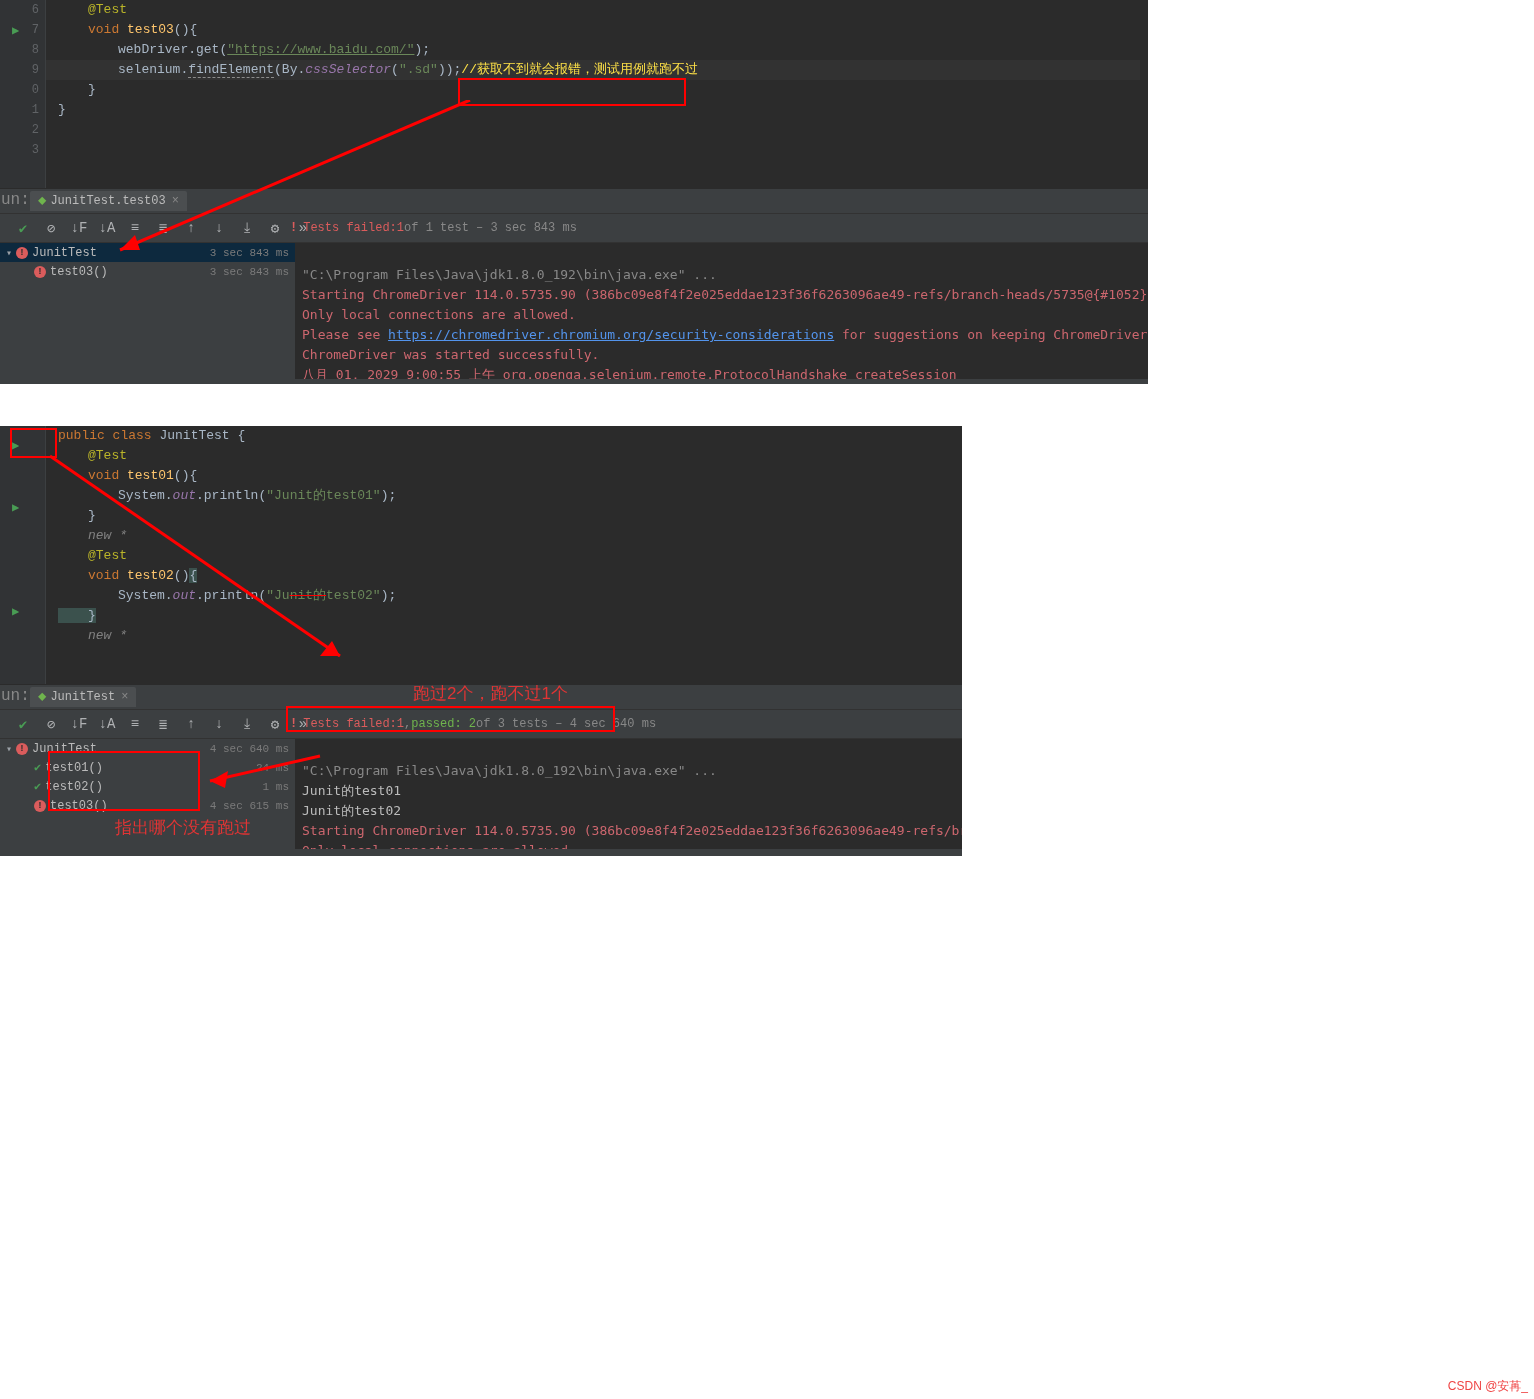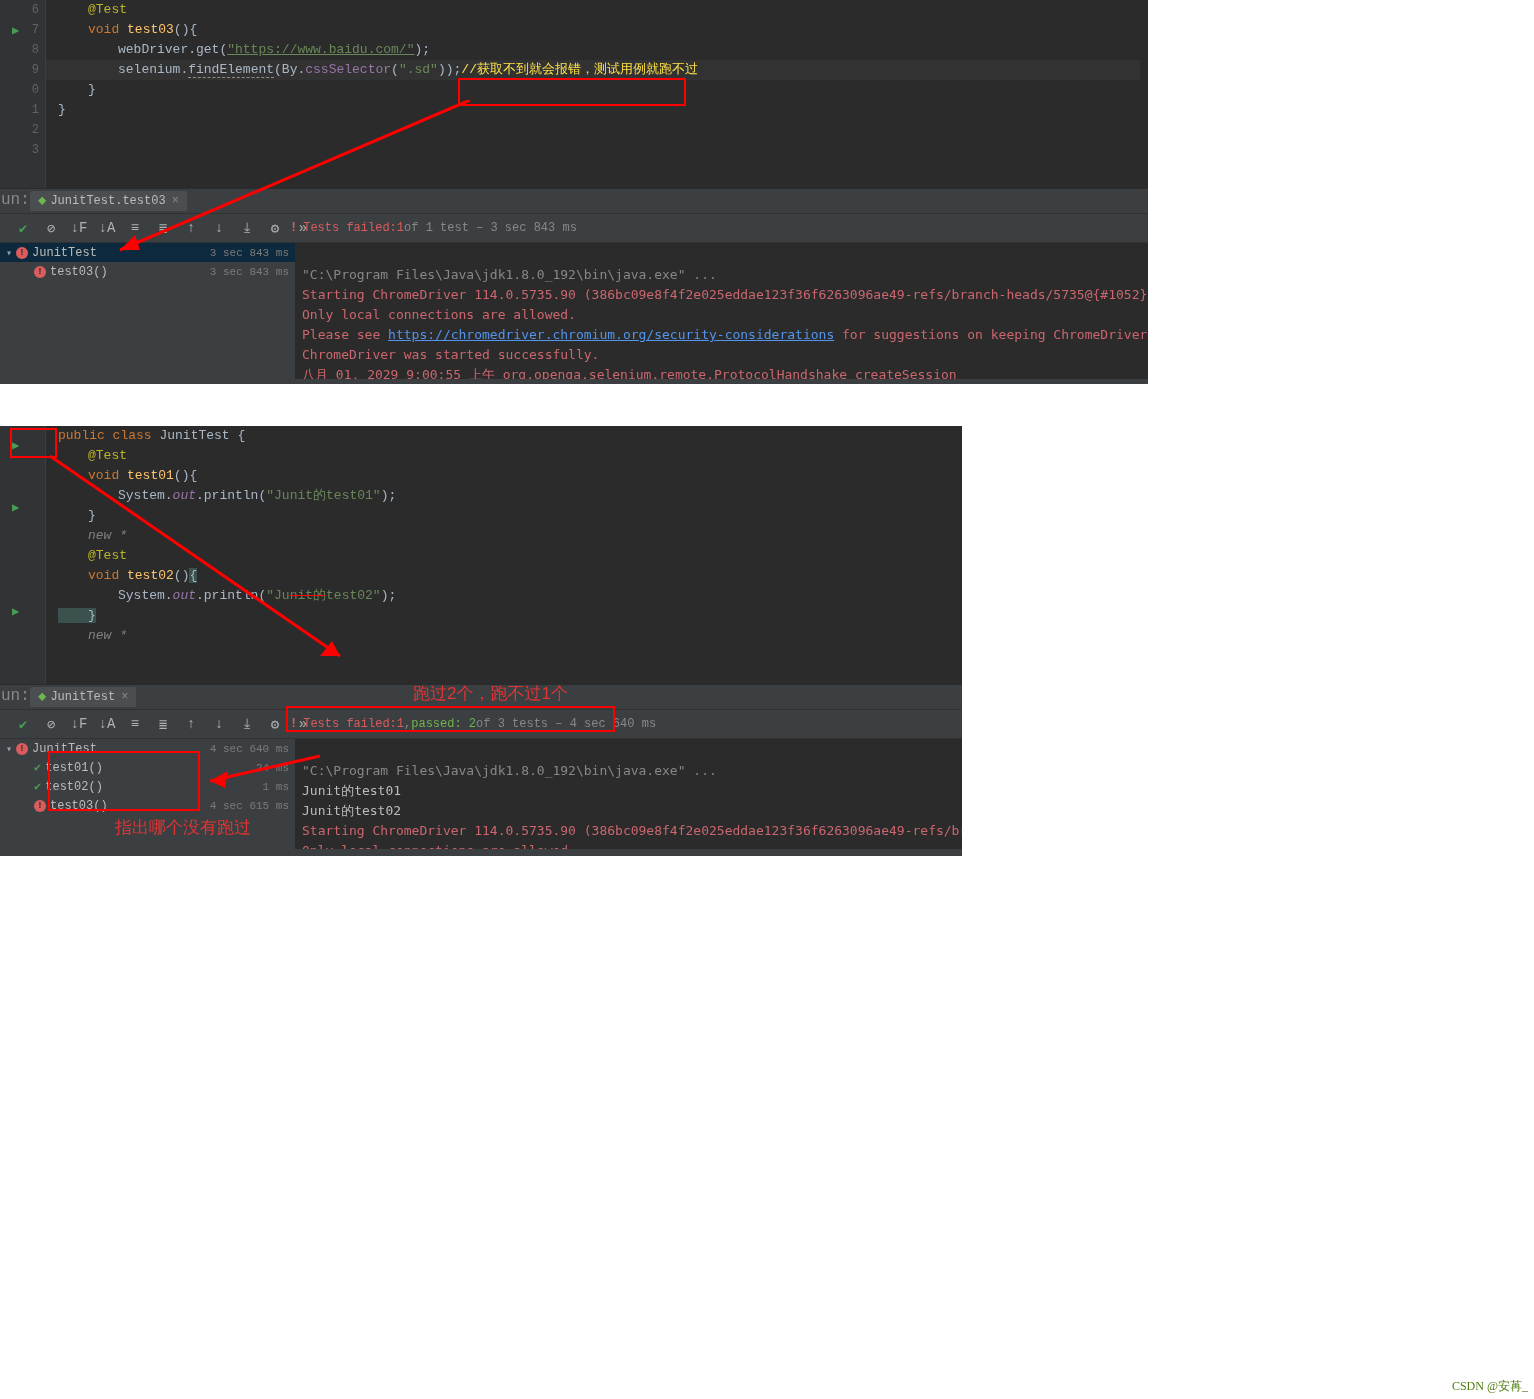--- a/index.html
+++ b/index.html
@@ -42,21 +42,21 @@
   .tv-chevron{color:#9aa0a6;font-size:10px}
   .dot-r{width:12px;height:12px;border-radius:50%;background:#db5c5c;display:inline-flex;align-items:center;justify-content:center;color:#2b2b2b;font-size:9px;font-weight:bold}
   .chk-g{color:#499C54;font-weight:bold;font-size:12px}
   .rp-console{flex:1;background:#2b2b2b;font-family:Consolas,monospace;font-size:13px;line-height:20px;padding:2px 6px;white-space:pre;color:#bbb;overflow:hidden}
   .rp-console .gray{color:#888}
   .rp-console .red{color:#CC666E}
   .rp-console .link{color:#5394ec;text-decoration:underline}
   .redbox{position:absolute;border:2px solid #FF0000;pointer-events:none;z-index:50}
   .redtxt{position:absolute;color:#E13434;font-size:17px;z-index:50;font-family:'Microsoft YaHei',sans-serif}
   svg.arrow{position:absolute;z-index:49;pointer-events:none}
-  .watermark{position:fixed;right:6px;bottom:4px;color:#4d7c0f;font-size:12px;font-family:Liberation Serif, serif}
+  .watermark{position:fixed;right:6px;bottom:4px;color:#ef4444;font-size:12px;font-family:Liberation Sans, sans-serif}
   .author{color:#808080}
   .author-ico{color:#808080;margin-right:4px}
   .caret-line{background:#323232}
 </style>
 </head>
 <body>
 
 <div class="ide ide1">
   <div class="gutter">
     <div class="ln">6</div>
@@ -66,21 +66,21 @@
     <div class="ln">0</div>
     <div class="ln">1</div>
     <div class="ln">2</div>
     <div class="ln">3</div>
   </div>
   <span class="runicon" style="top:23px">▶</span>
   <div class="code-area">
     <div class="codeline"><span style="padding-left:30px" class="ann">@Test</span></div>
     <div class="codeline"><span style="padding-left:30px"></span><span class="kw">void</span> <span class="mth">test03</span><span class="cls">(){</span></div>
     <div class="codeline"><span style="padding-left:60px"></span><span class="cls">webDriver.get(</span><span class="strlink">"https://www.baidu.com/"</span><span class="cls">);</span></div>
-    <div class="codeline caret-line"><span style="padding-left:60px"></span><span class="cls">selenium.</span><span class="errund">findElement</span><span class="cls">(By.</span><span class="fld" style="">cssSelector</span><span class="cls">(</span><span class="str">".sd"</span><span class="cls">));</span><span class="cmt">//获取不到就会报错，测试用例就跑不过</span></div>
+    <div class="codeline caret-line"><span style="padding-left:60px"></span><span class="cls">selenium.</span><span class="errund">findElement</span><span class="cls">(By.</span><span class="fld" style="font-style:italic">cssSelector</span><span class="cls">(</span><span class="str">".sd"</span><span class="cls">));</span><span class="cmt">//获取不到就会报错，测试用例就跑不过</span></div>
     <div class="codeline"><span style="padding-left:30px"></span><span class="cls">}</span></div>
     <div class="codeline"><span class="cls">}</span></div>
   </div>
 
   <div class="redbox" style="left:458px;top:78px;width:224px;height:24px"></div>
 
   <svg class="arrow" style="left:90px;top:100px" width="400" height="160">
       <line x1="380" y1="0" x2="30" y2="150" stroke="#FF0000" stroke-width="3"></line>
       <polygon points="30,150 45,135 50,150" fill="#FF0000"></polygon>
     </svg>

